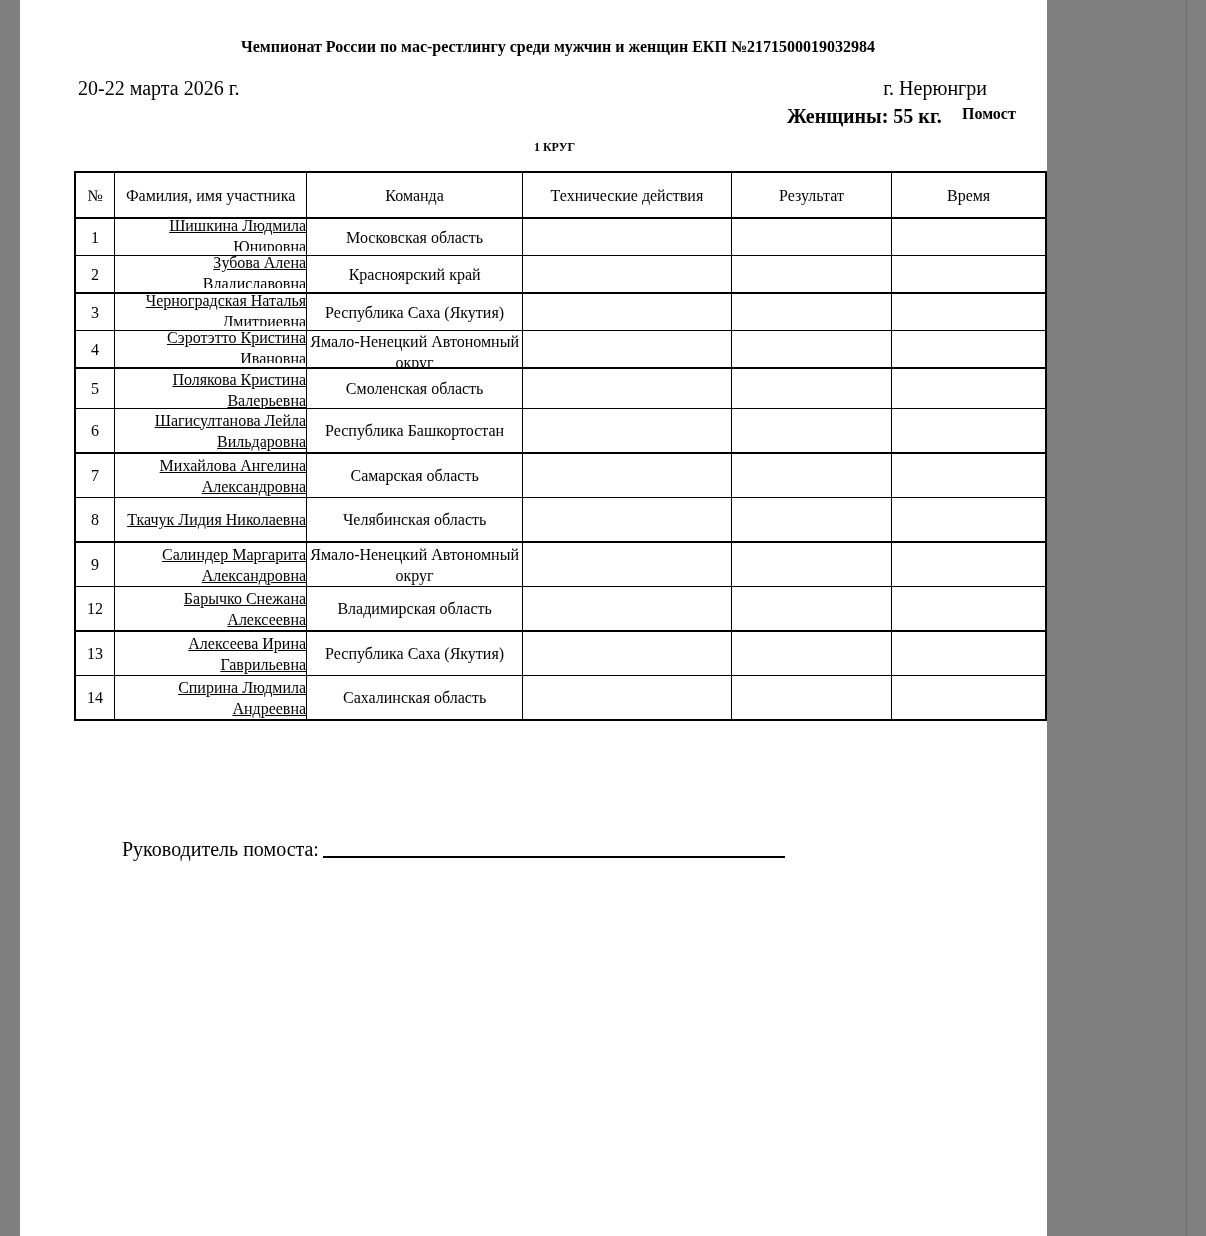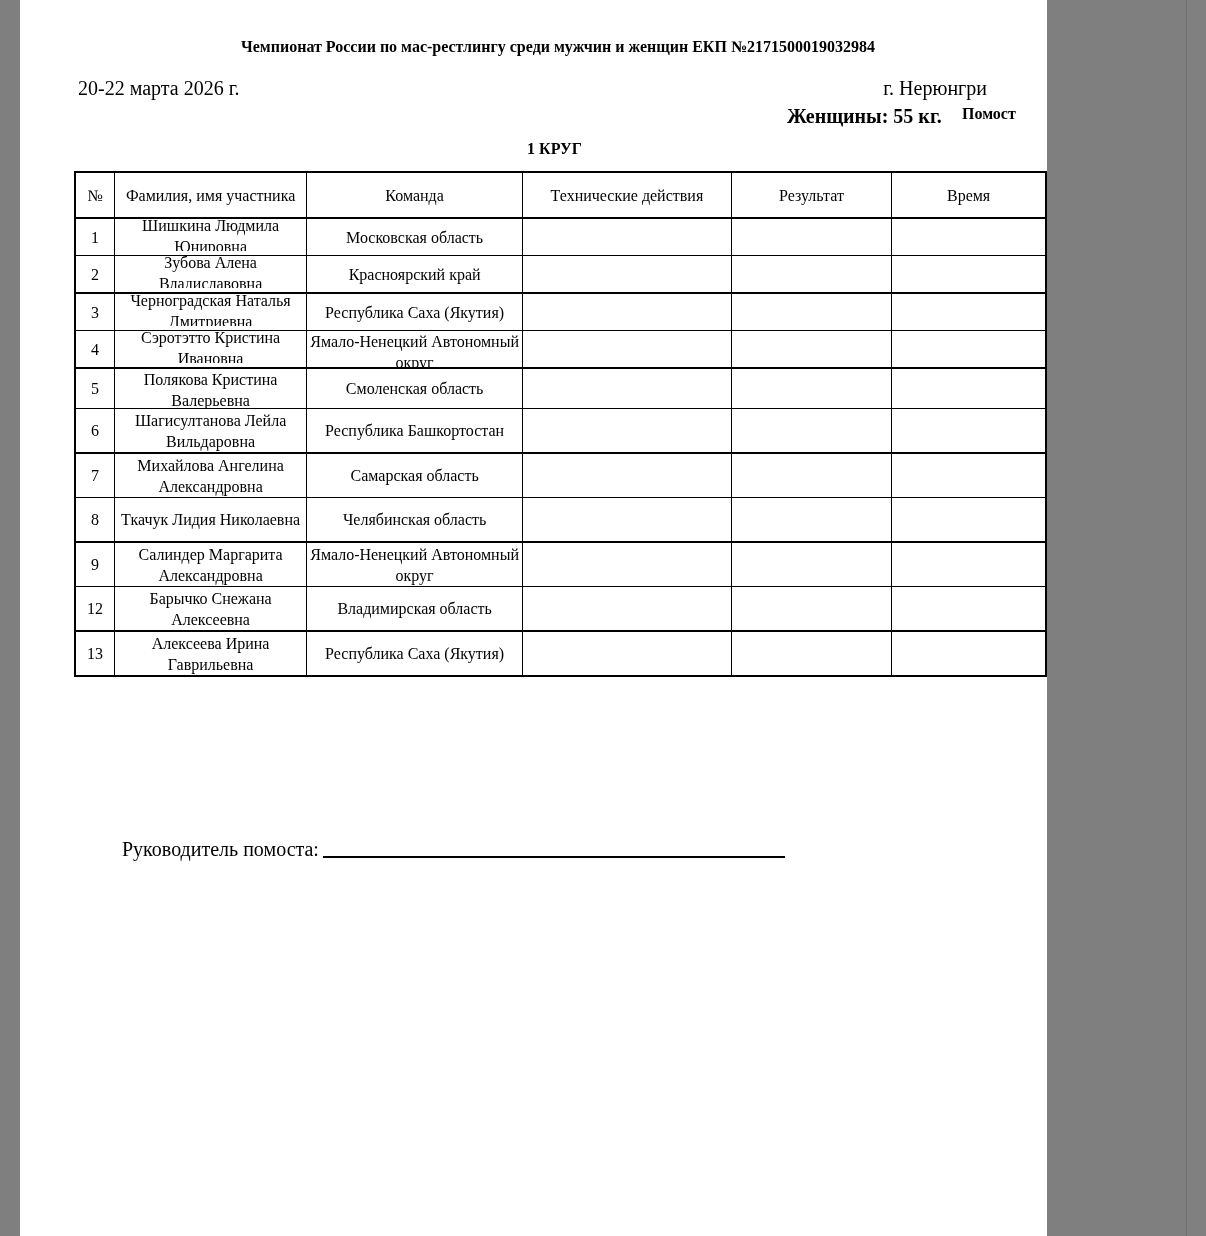--- a/index.html
+++ b/index.html
@@ -16,36 +16,36 @@
     .right-edge {
       position: absolute; left: 1186px; top: 0; width: 20px; height: 1236px;
       background: #808080; border-left: 1px solid #6e6e6e; box-sizing: border-box;
     }
     .abs { position: absolute; white-space: nowrap; }
     .title { left: 0; width: 1076px; text-align: center; top: 38px; font-size: 16px; font-weight: bold; }
     .date { left: 58px; top: 77px; font-size: 20px; }
     .city { right: 60px; top: 77px; font-size: 20px; }
     .category { left: 767px; top: 105px; font-size: 20px; font-weight: bold; }
     .platform { left: 942px; top: 105px; font-size: 16px; font-weight: bold; }
-    .round { left: 0; width: 1069px; text-align: center; top: 140px; font-size: 16px; font-weight: bold; }
+    .round { left: 0; width: 1069px; text-align: center; top: 140px; font-size: 12px; font-weight: bold; }
 
     table.protocol {
       position: absolute; left: 54px; top: 171px;
       border-collapse: collapse; table-layout: fixed;
       font-size: 16px;
     }
     table.protocol th, table.protocol td {
       border: 1.5px solid #000; padding: 0; overflow: hidden;
       font-weight: normal; line-height: 21px;
     }
     table.protocol { border: 2.5px solid #000; }
     table.protocol thead th { height: 44px; text-align: center; vertical-align: middle; }
     table.protocol thead tr { border-bottom: 2.5px solid #000; }
     td.num { text-align: center; vertical-align: middle; }
-    td.name { text-align: center; vertical-align: top; padding-left: 3px; white-space: normal; }
+    td.name { text-align: right; vertical-align: top; padding-left: 3px; white-space: normal; text-decoration: underline; }
     td.team { text-align: center; vertical-align: middle; white-space: normal; }
     .cell-inner { overflow: hidden; }
     tr.r-tight td { height: 36px; }
     tr.r-tight td.name .cell-inner { height: 36px; margin-top: -4px; }
     tr.r-tight td.team .cell-inner { max-height: 36px; }
     tr.r-mid td { height: 39px; }
     tr.r-mid td.name .cell-inner { height: 39px; }
     tr.r-tall td { height: 43px; }
     tr.r-tall td.name { vertical-align: middle; }
     tr.thick-bottom { border-bottom: 2.5px solid #000; }
@@ -300,19 +300,39 @@
           <td>
             <div class="cell-inner"></div>
           </td>
           <td>
             <div class="cell-inner"></div>
           </td>
           <td>
             <div class="cell-inner"></div>
           </td>
         </tr>
+        <tr class="r-tall">
+          <td class="num">
+            <div class="cell-inner">14</div>
+          </td>
+          <td class="name">
+            <div class="cell-inner">Спирина Людмила Андреевна</div>
+          </td>
+          <td class="team">
+            <div class="cell-inner">Сахалинская область</div>
+          </td>
+          <td>
+            <div class="cell-inner"></div>
+          </td>
+          <td>
+            <div class="cell-inner"></div>
+          </td>
+          <td>
+            <div class="cell-inner"></div>
+          </td>
+        </tr>
       </tbody>
   </table>
 
   <div class="abs signature-label">Руководитель помоста:</div>
   <div class="signature-line"></div>
 </div>
 <div class="right-edge"></div>
 
 </body></html>

